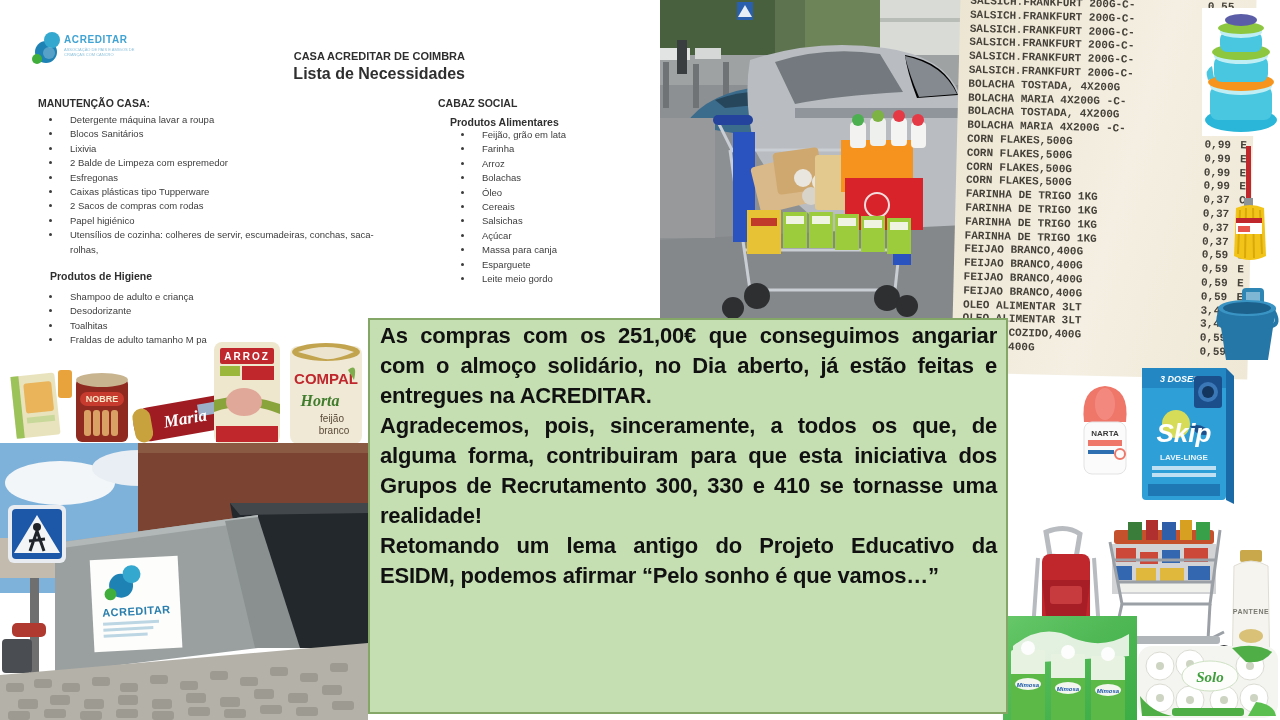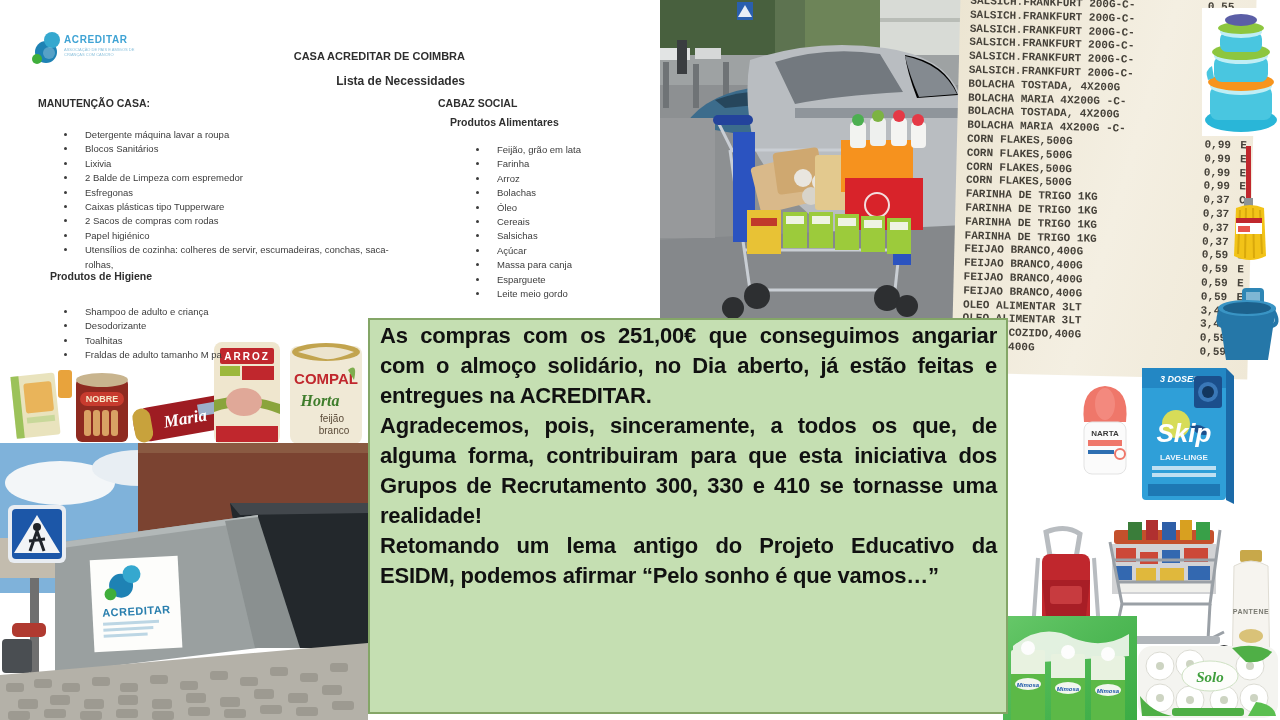--- a/index.html
+++ b/index.html
@@ -8,23 +8,23 @@
   .abs{position:absolute;}
 
   
   .doc{left:0;top:0;width:660px;height:340px;background:#fff;color:#3c3c3c;z-index:2;}
   .logo{left:30px;top:28px;width:150px;height:44px;}
   .logo-text{position:absolute;left:34px;top:6px;color:#3fa3d4;font-weight:bold;
              font-size:10px;letter-spacing:.6px;}
   .logo-tag{position:absolute;left:34px;top:19px;color:#8fc3dd;font-size:4px;line-height:5px;width:90px;}
   .doc-title{left:175px;top:50px;width:290px;text-align:right;font-weight:bold;color:#2f2f2f;}
   .doc-title .t1{font-size:11px;}
-  .doc-title .t2{font-size:12px;margin-top:12px;}
+  .doc-title .t2{font-size:16px;margin-top:3px;}
   .doc-h{font-weight:bold;font-size:10.5px;color:#2f2f2f;}
-  .doc ul{margin:15px;padding:0 0 0 22px;font-size:9.5px;line-height:14.4px;color:#3c3c3c;}
+  .doc ul{margin:0;padding:0 0 0 22px;font-size:9.5px;line-height:14.4px;color:#3c3c3c;}
   .doc ul li{padding-left:8px;}
   .list-m{left:40px;top:113px;width:340px;}
   .list-h{left:40px;top:290px;width:300px;}
   .list-c{left:452px;top:128px;width:190px;}
   .h-m{left:38px;top:97px;}
   .h-h{left:38px;top:270px;padding-left:12px;}
   .h-c1{left:438px;top:97px;}
   .h-c2{left:450px;top:116px;}
 
   

